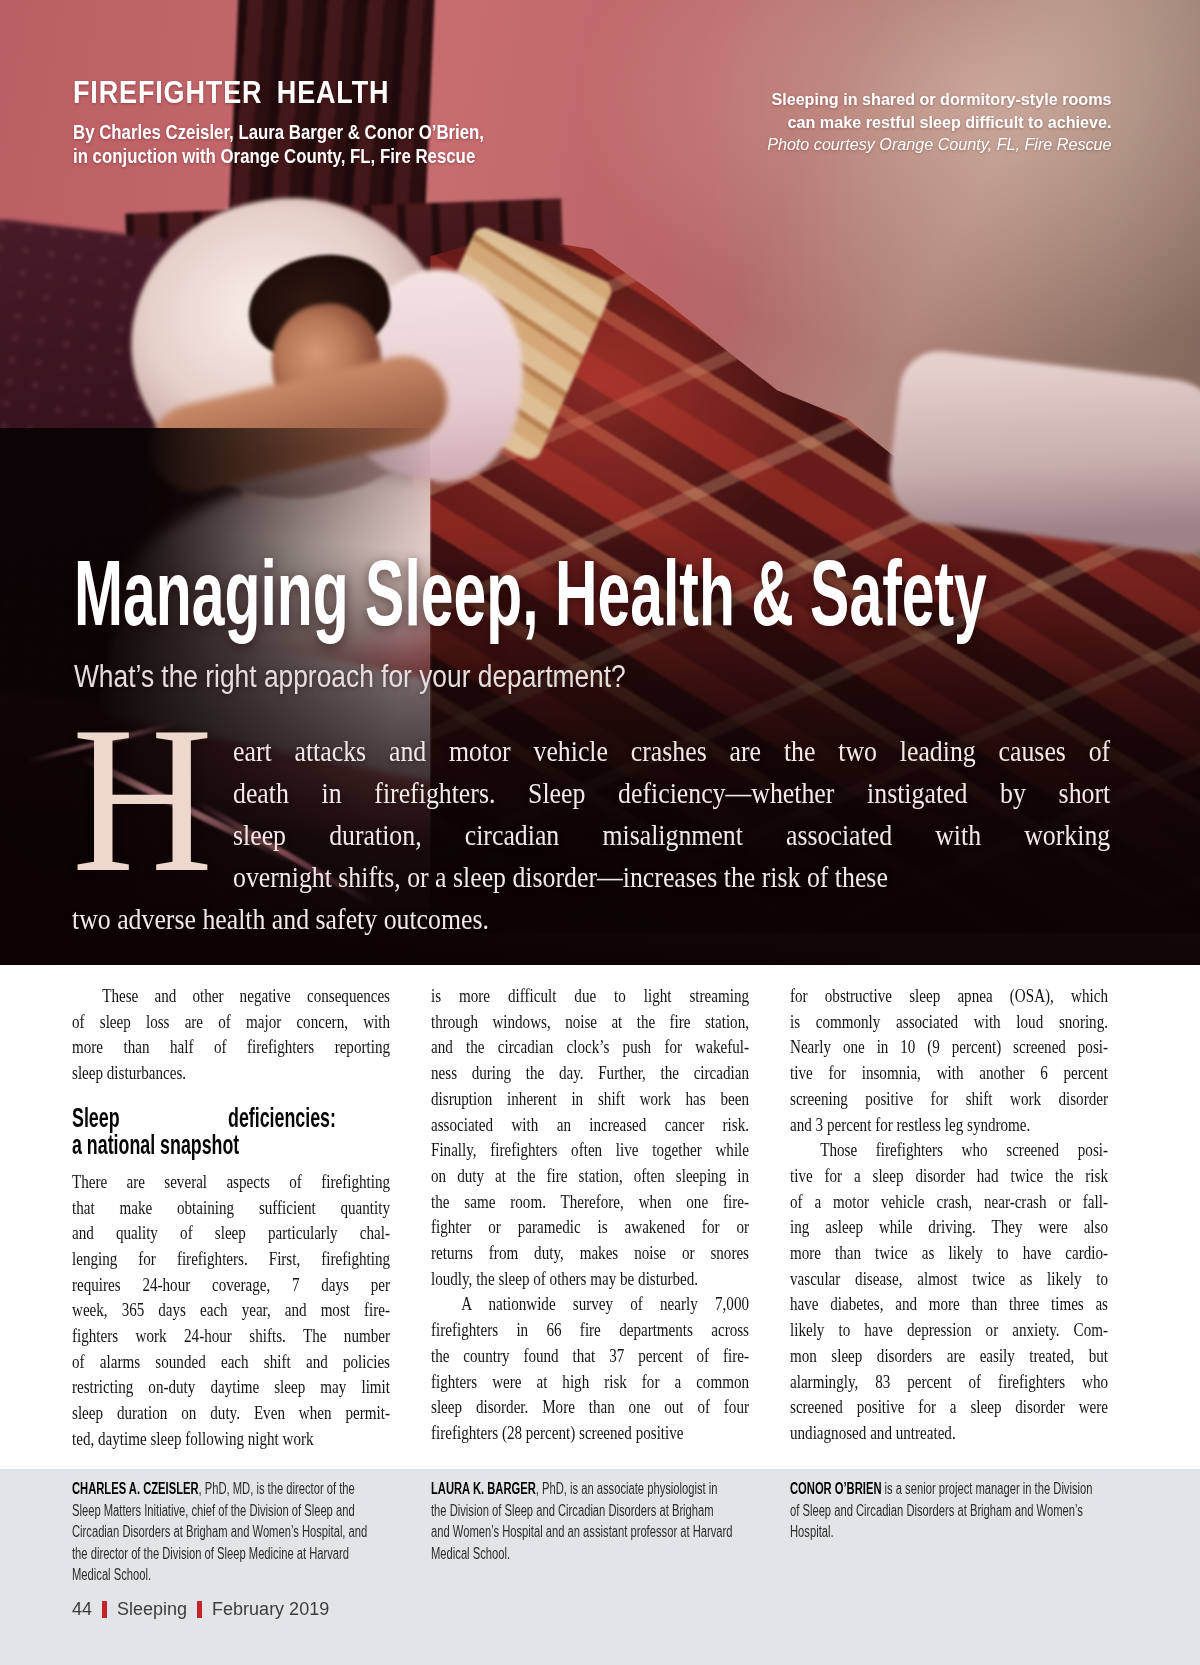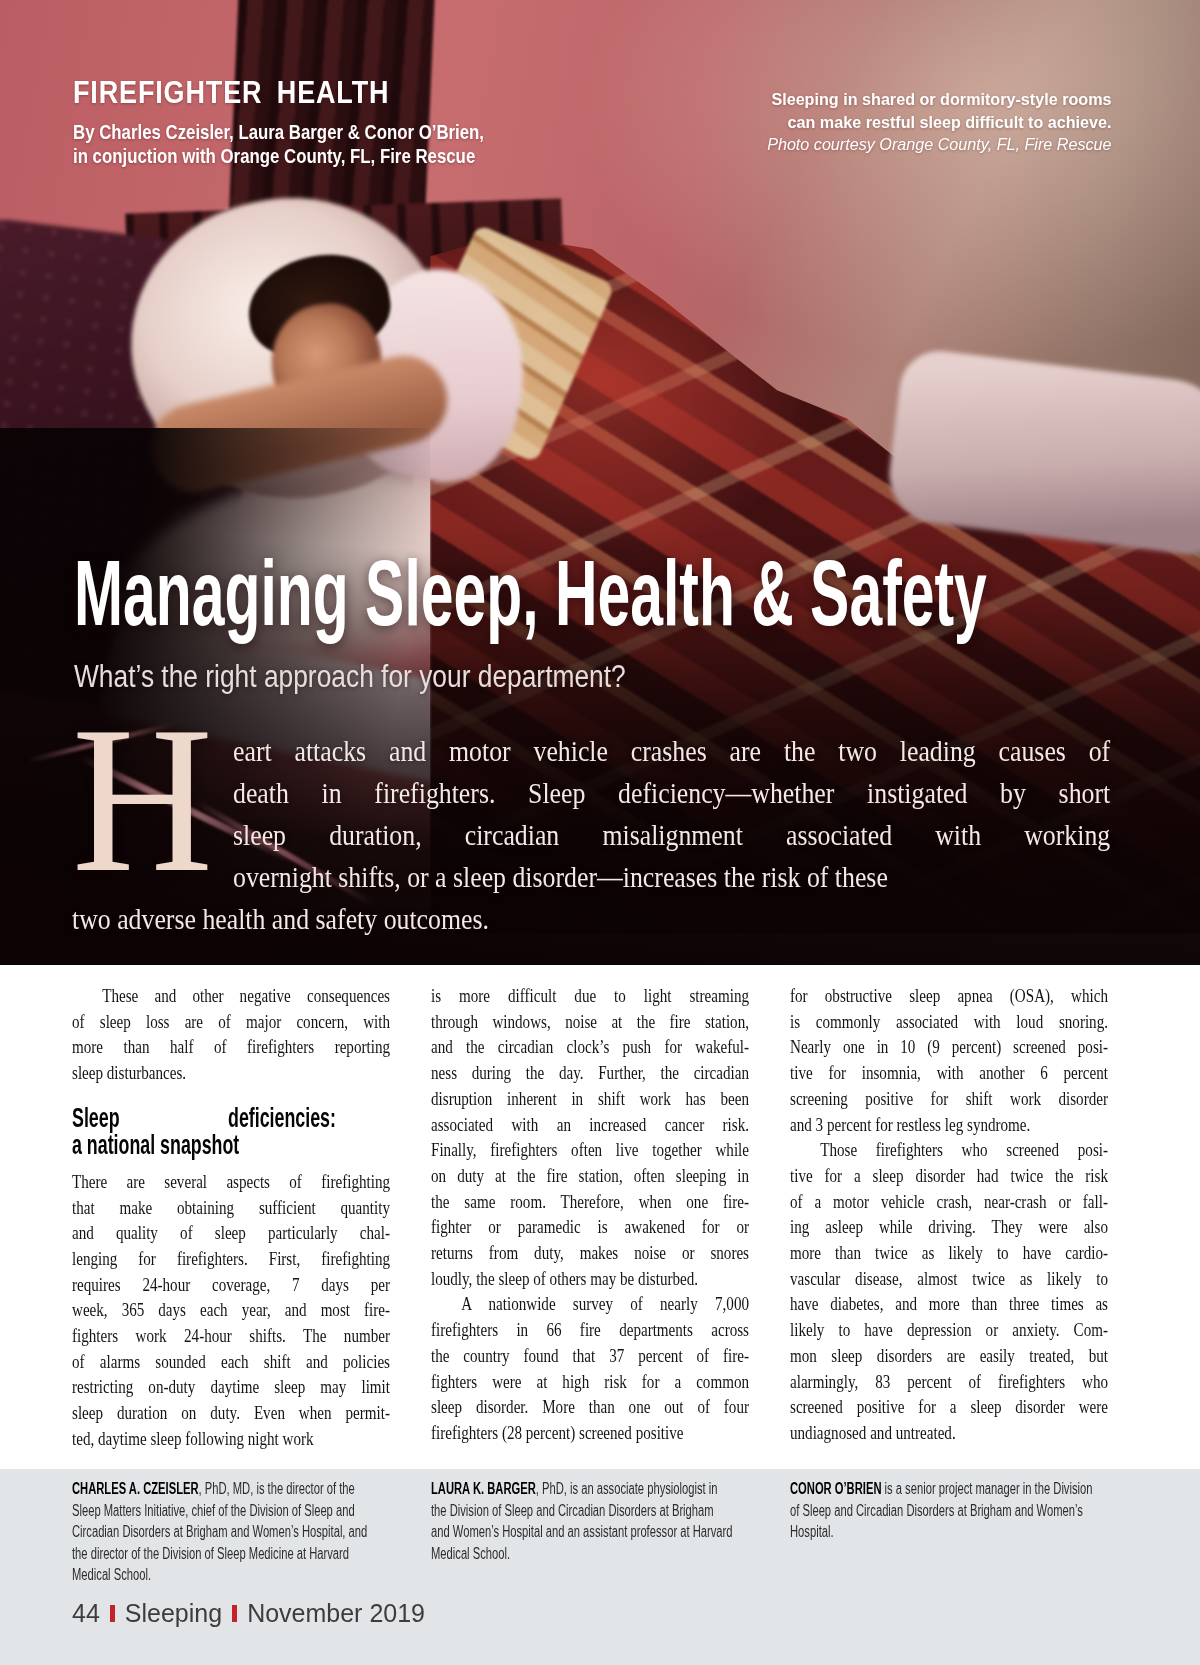--- a/index.html
+++ b/index.html
@@ -104,21 +104,21 @@
   .colhead .ln{white-space:nowrap;}
 
   
   .band{position:absolute;left:0;top:1469px;width:1200px;height:196px;}
   .bio{position:absolute;top:1478px;font-size:16px;line-height:21.5px;color:#2c2c2c;
     transform:scaleX(.70);transform-origin:0 0;}
   .bio .ln{white-space:nowrap;}
   .bio .bname{font-weight:700;color:#000;}
   .b1{left:72px;}.b2{left:431px;}.b3{left:790px;}
   .footer{position:absolute;left:72px;top:1599px;display:flex;align-items:center;gap:10px;
-    font-size:25px;color:#3c3c3c;}
+    font-size:18px;color:#3c3c3c;}
   .fsep{display:inline-block;width:5px;height:17px;}
 </style>
 </head>
 <body>
 
 <div class="page">
 
   <div class="photo">
     <div class="wall"></div>
     <div class="beam"></div>
@@ -266,16 +266,16 @@
         <div class="ln">of Sleep and Circadian Disorders at Brigham and Women’s</div>
         <div class="ln last">Hospital.</div>
       </div>
   </div>
 
   <div class="footer">
     <span>44</span>
     <span class="fsep" style="background: rgb(197, 35, 42);"></span>
     <span>Sleeping</span>
     <span class="fsep" style="background: rgb(197, 35, 42);"></span>
-    <span>November 2019</span>
+    <span>February 2019</span>
   </div>
 
 </div>
 
 </body></html>

